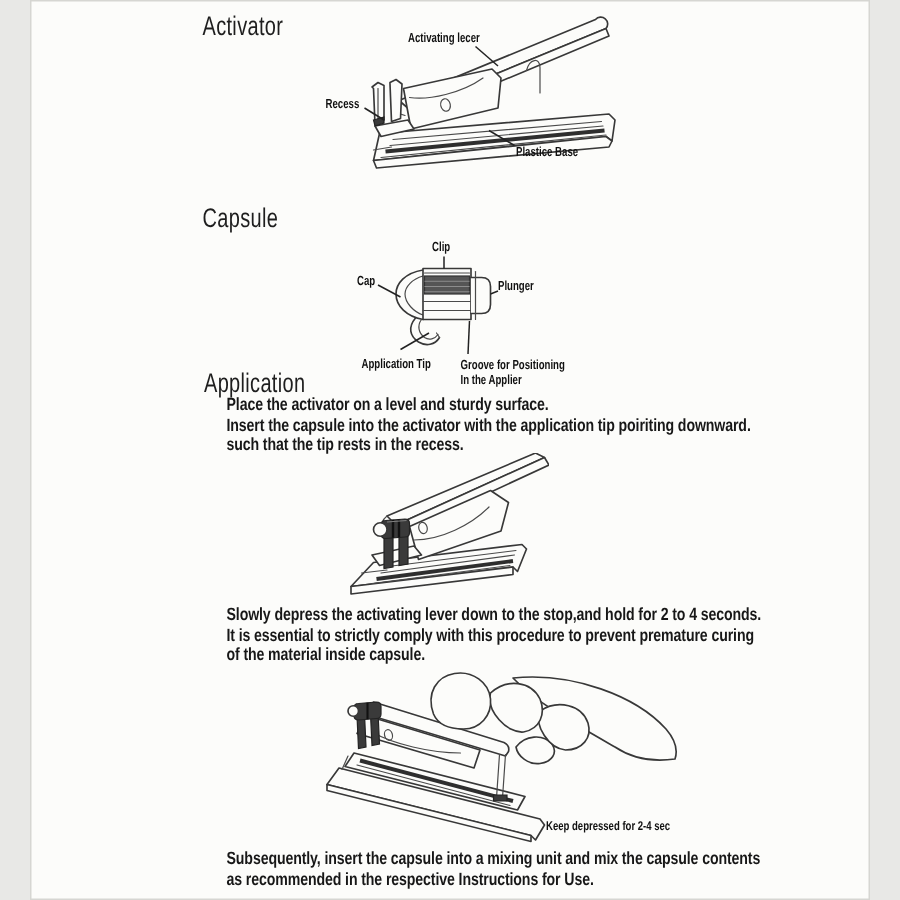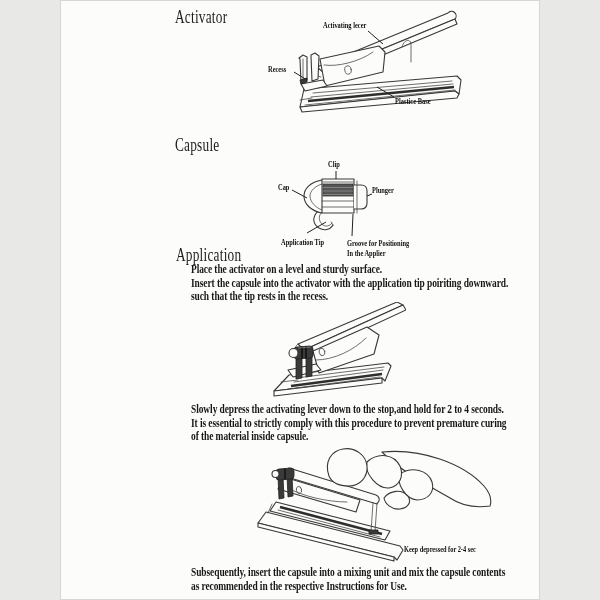--- a/index.html
+++ b/index.html
@@ -1,21 +1,21 @@
 <!DOCTYPE html>
 <html><head>
 <meta charset="utf-8">
 <style>
   html,body{margin:0;padding:0;background:#e8e8e6;}
   .page{
-    position:relative;width:480px;height:600px;margin:0 auto;
+    position:relative;width:560px;height:600px;margin:0 auto;
     background:#fcfcfa;
     box-shadow:inset 0 0 0 1px #d6d6d2;
     overflow:hidden;
-    font-family:Liberation Serif, serif;
+    font-family:Liberation Sans, sans-serif;
   }
   .sec-title{
     position:absolute;
     font-size:18px;font-weight:500;color:#1e1e1e;
     letter-spacing:.3px;white-space:nowrap;
     transform:scaleX(.74);transform-origin:0 0;
   }
   .body-line{
     position:absolute;
     font-size:11.8px;font-weight:600;color:#171717;
@@ -43,21 +43,21 @@
   .rail{stroke:#2e2e2e;stroke-width:2.6;fill:none;}
   .leader{stroke:#222;stroke-width:1;fill:none;}
 </style>
 </head>
 <body>
 
 <div class="page">
 
   <div class="sec-title" style="left:115px;top:7px;">Activator</div>
 
-  <div class="fig" style="left:207px;top:10px;width:204px;height:106px;">
+  <div class="fig" style="left:196px;top:10px;width:204px;height:106px;">
     <svg width="204" height="106" viewBox="0 0 204 106">
 
       <path class="ln paper" d="M37,79 L190,66 L194,70 L192,84 L188,81 L33,97 Z"></path>
       <path class="ln paper" d="M33,97 L188,81 L192,84 L190,88 L35,102 Z"></path>
       <path class="ln-thin" d="M46,83 L185,71"></path>
       <path class="ln-thin" d="M44,87 L186,74"></path>
       <path class="rail" d="M41,91 L187,77"></path>
       <path class="ln-thin" d="M38,95 L188,80"></path>
       <path class="ln-thin" d="M33,90 L45,88"></path>
 

